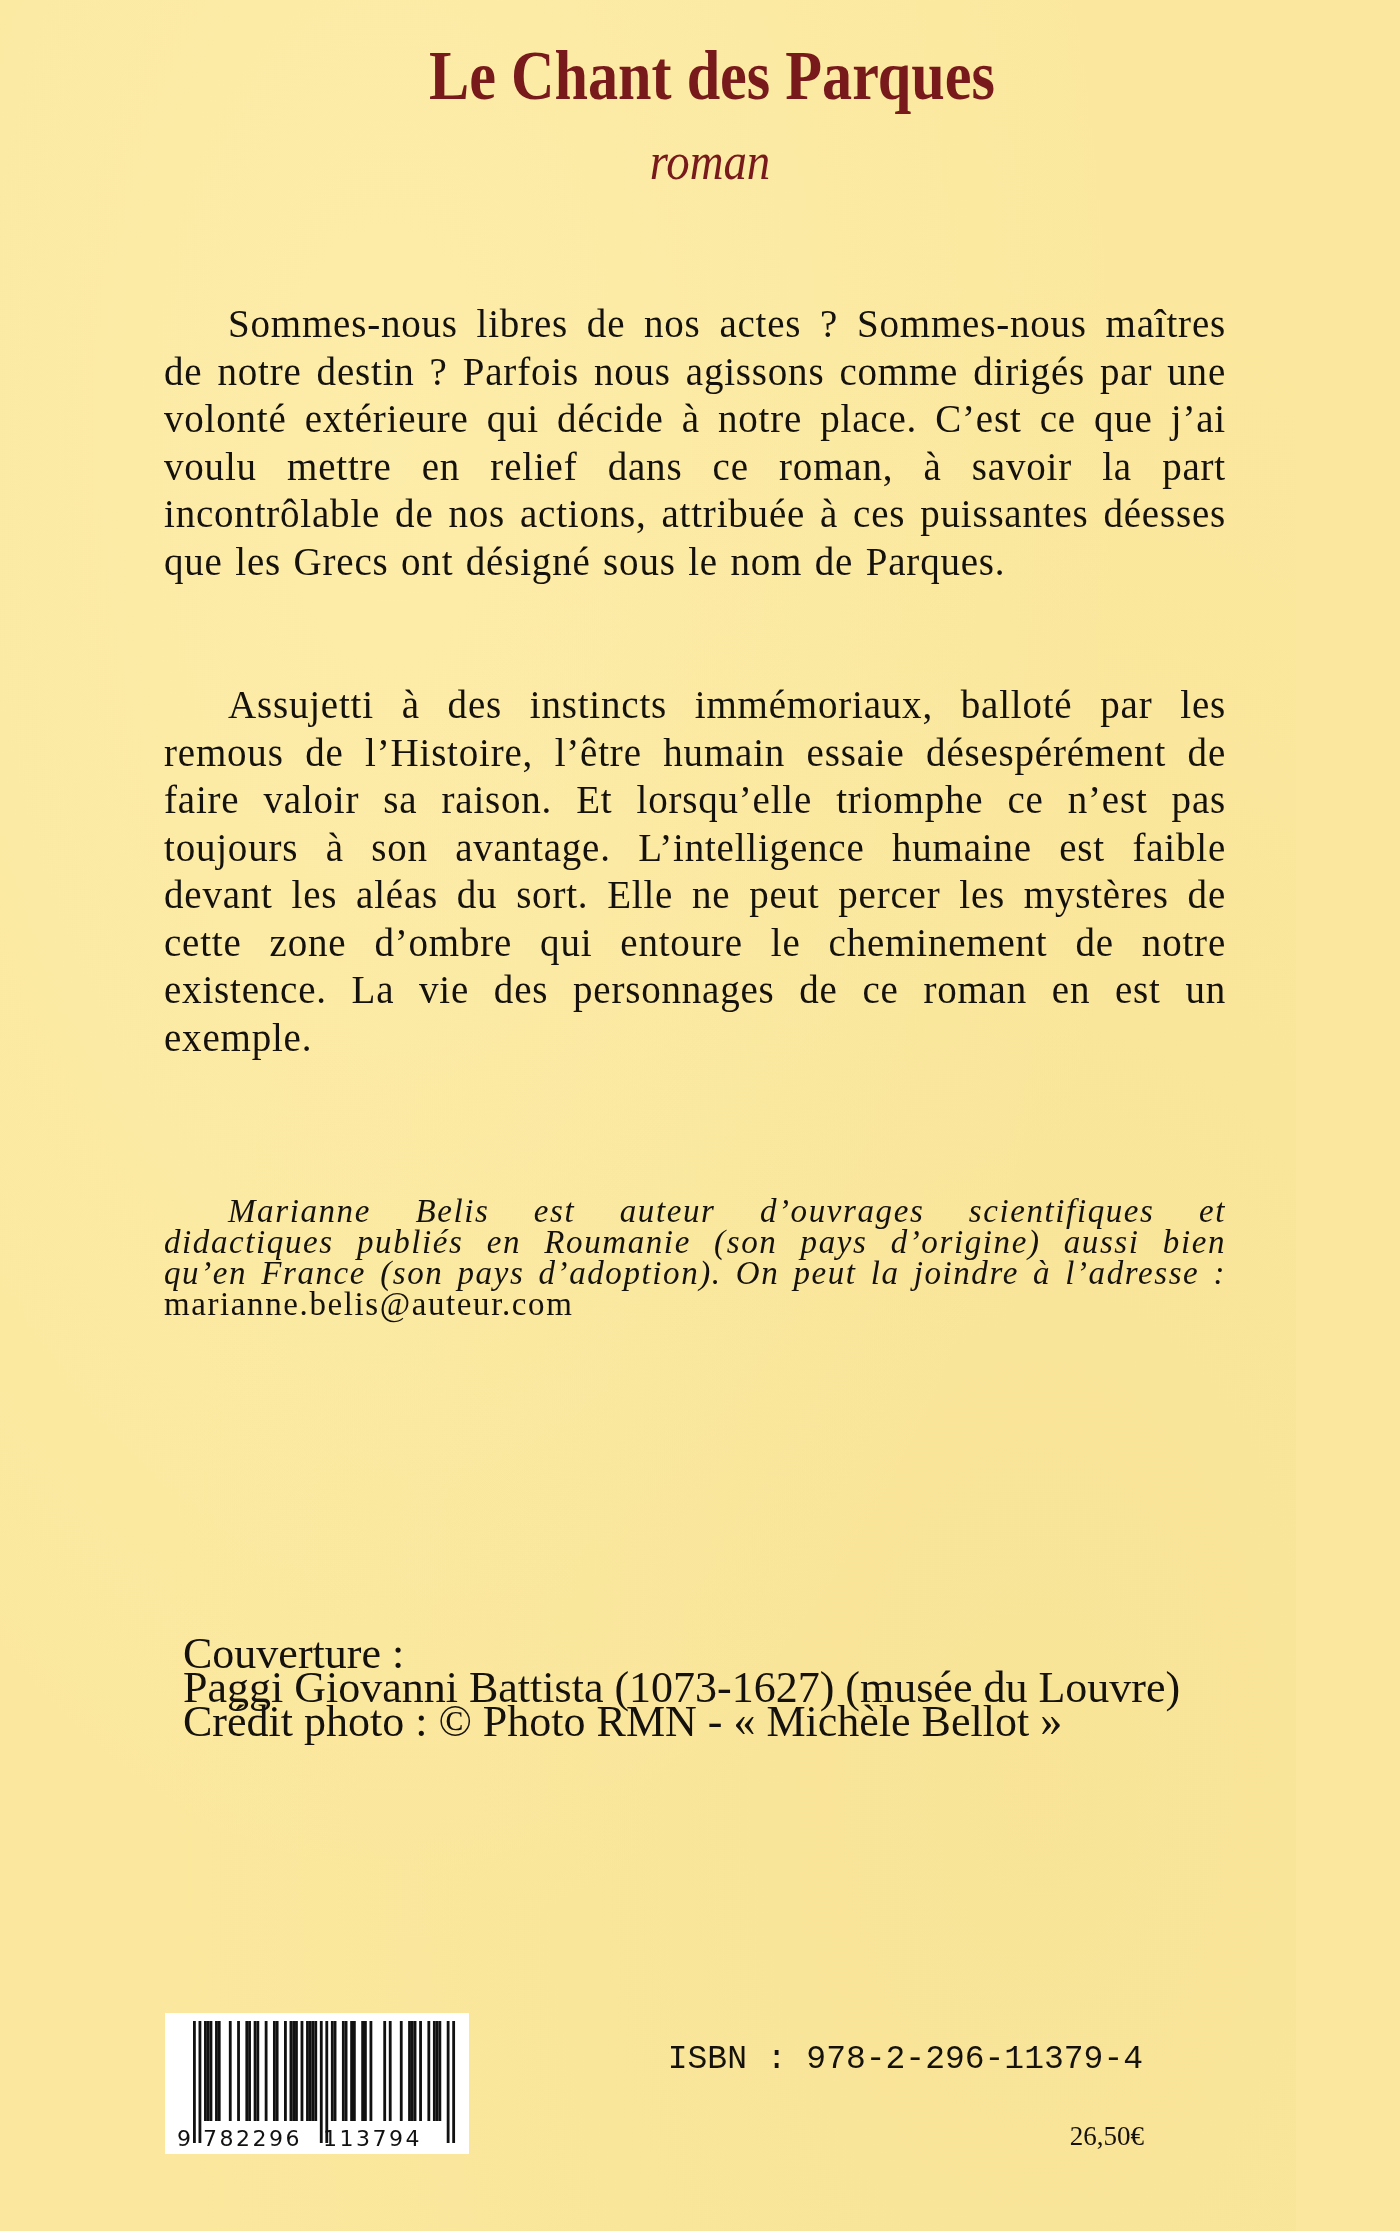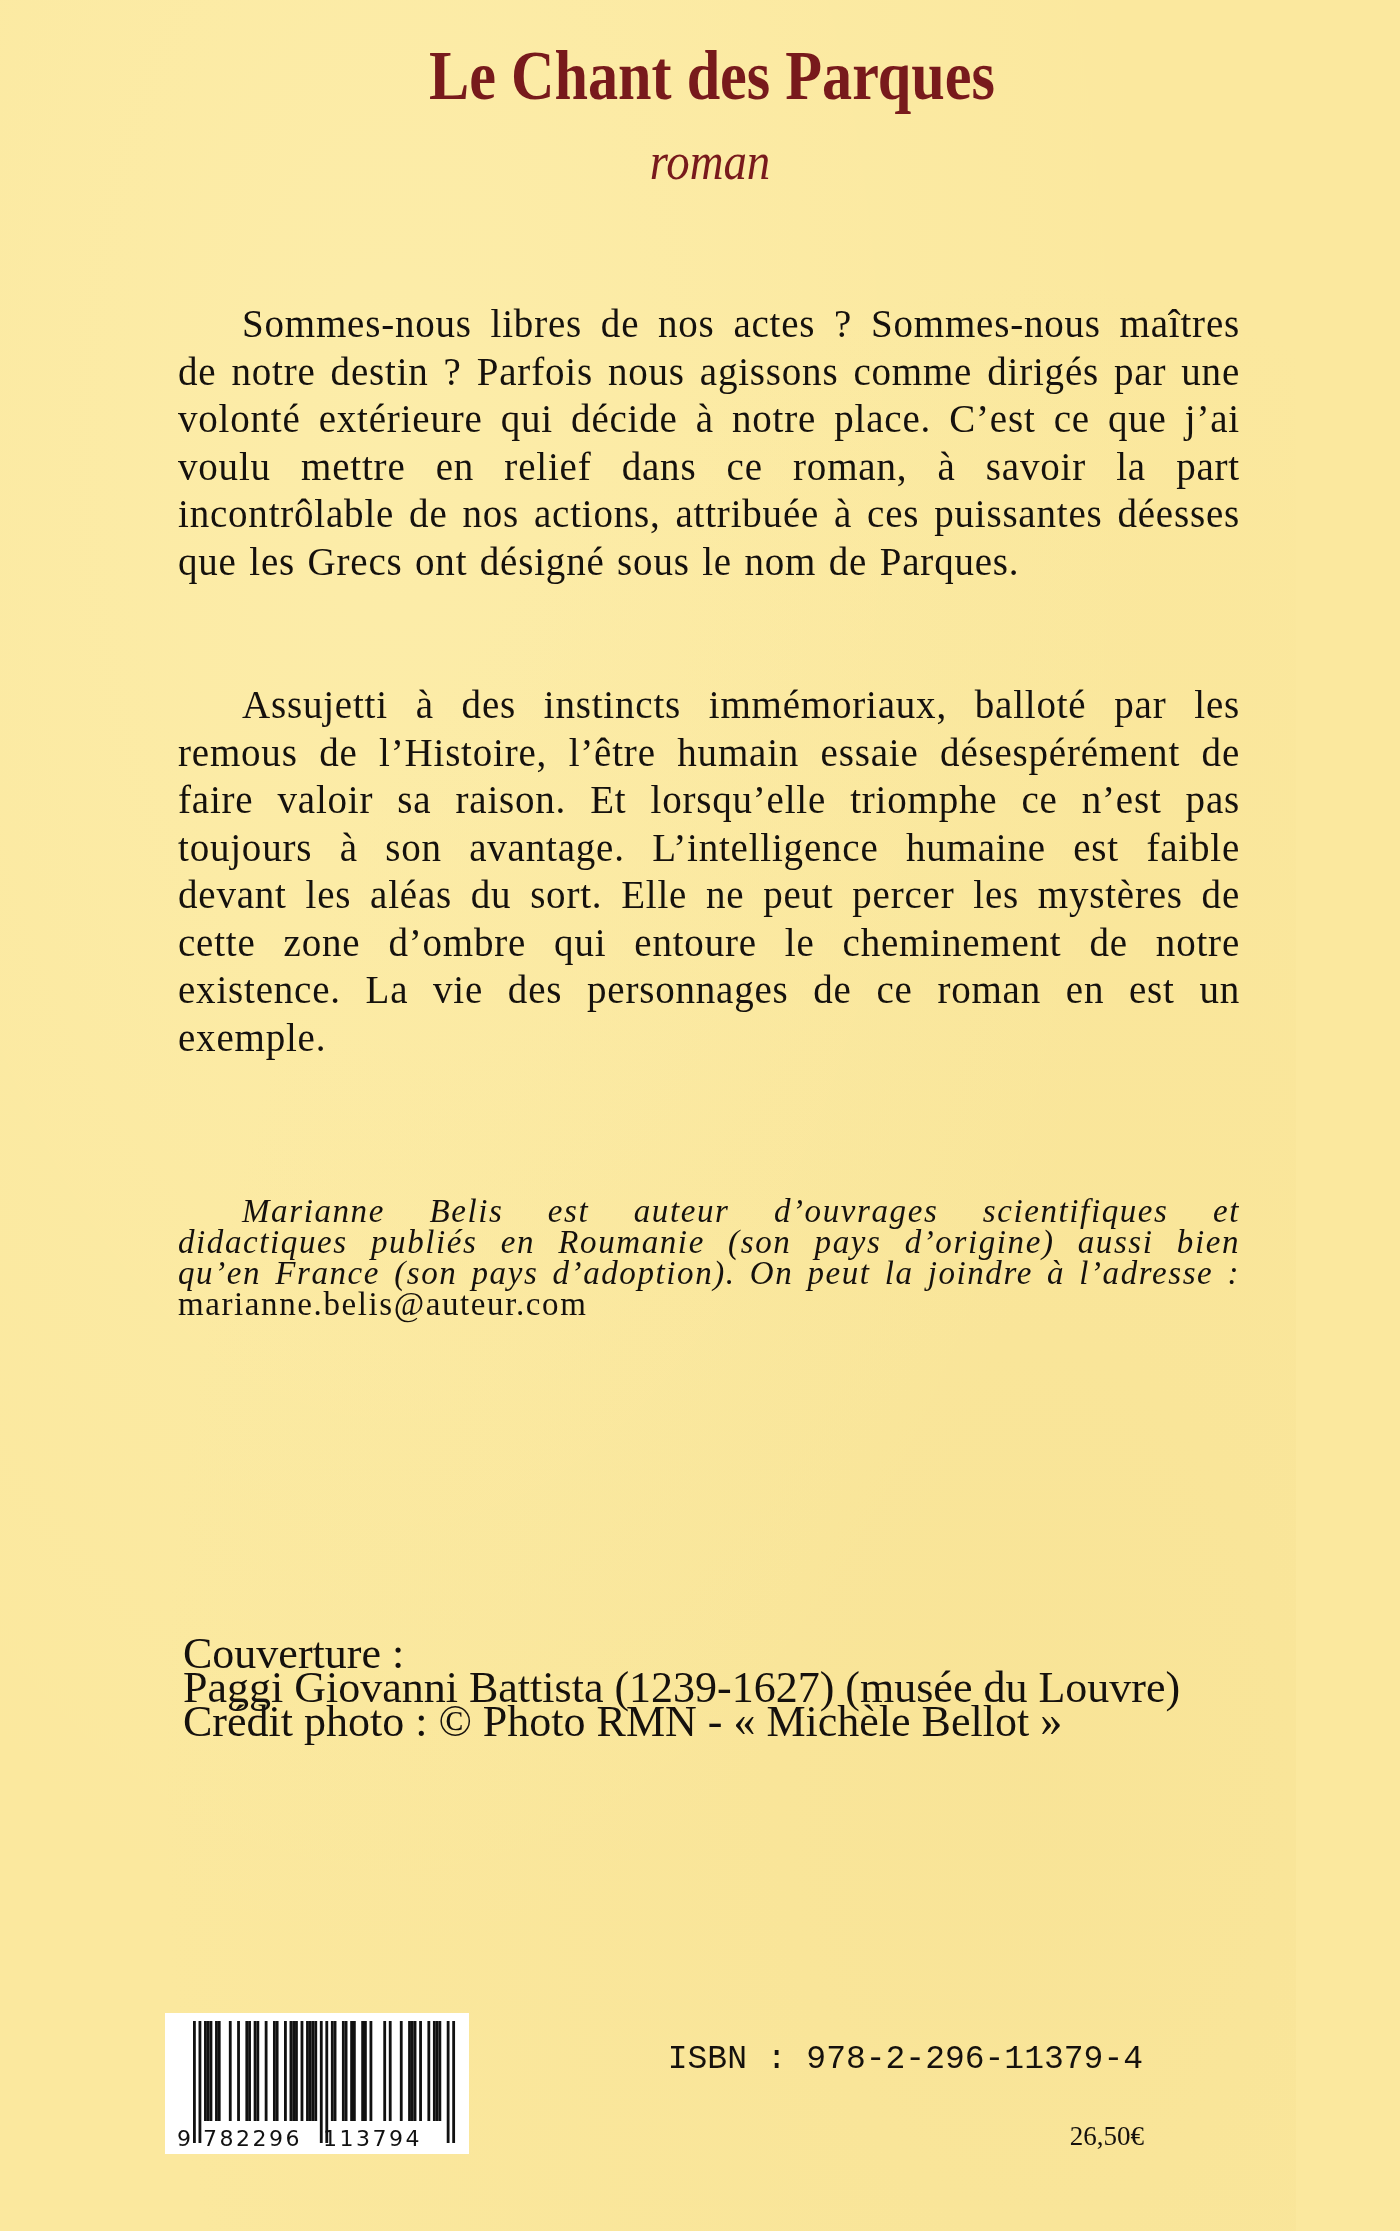--- a/index.html
+++ b/index.html
@@ -46,21 +46,21 @@
     font-family: "Liberation Serif", serif;
     font-style: italic;
     font-size: 52px;
     line-height: 60px;
     color: #781a1c;
     transform: scaleX(0.9);
     transform-origin: 710px 0;
   }
   .body-block {
     position: absolute;
-    left: 178px;
+    left: 164px;
     width: 1062px;
     font-family: "Liberation Serif", serif;
     text-align: justify;
     color: #15110d;
   }
   .para {
     margin: 0;
     text-indent: 64px;
     font-size: 39px;
     line-height: 47.5px;
@@ -136,21 +136,21 @@
     <p class="para">Assujetti à des instincts immémoriaux, balloté par les remous de l’Histoire, l’être humain essaie désespérément de faire valoir sa raison. Et lorsqu’elle triomphe ce n’est pas toujours à son avantage. L’intelligence humaine est faible devant les aléas du sort. Elle ne peut percer les mystères de cette zone d’ombre qui entoure le cheminement de notre existence. La vie des personnages de ce roman en est un exemple.</p>
   </div>
 
   <div class="body-block bio para">
     <span class="ital">Marianne Belis est auteur d’ouvrages scientifiques et didactiques publiés en Roumanie (son pays d’origine) aussi bien qu’en France (son pays d’adoption). On peut la joindre à l’adresse :</span>
     <span>marianne.belis@auteur.com</span>
   </div>
 
   <div class="credits">
     <div>Couverture :</div>
-    <div>Paggi Giovanni Battista (1239-1627) (musée du Louvre)</div>
+    <div>Paggi Giovanni Battista (1073-1627) (musée du Louvre)</div>
     <div>Crédit photo : © Photo RMN - « Michèle Bellot »</div>
   </div>
 
   <div class="barcode-box">
     <svg class="barcode-svg" id="barcode-svg" width="304" height="141" viewBox="0 0 304 141">
       <g id="bars">
           <rect x="28.00" y="8" width="2.81" height="122" fill="#111"></rect>
           <rect x="33.52" y="8" width="2.81" height="122" fill="#111"></rect>
           <rect x="39.03" y="8" width="2.81" height="100" fill="#111"></rect>
           <rect x="41.79" y="8" width="2.81" height="100" fill="#111"></rect>

